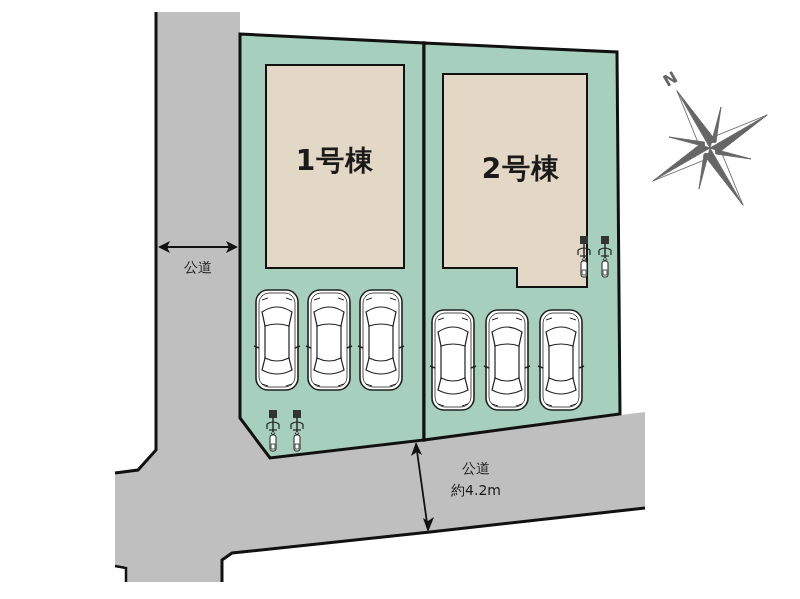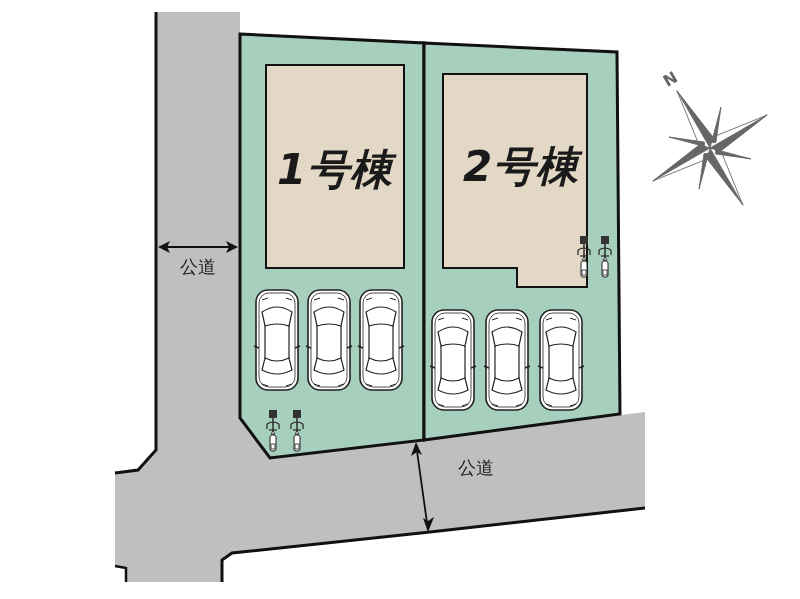--- a/index.html
+++ b/index.html
@@ -1,20 +1,20 @@
 <!DOCTYPE html>
 <html><head>
 <meta charset="utf-8">
 <style>
   html, body { margin:0; padding:0; background:#ffffff; }
   body { width:800px; height:599px; position:relative; overflow:hidden; font-family:"DejaVu Sans", sans-serif; }
   svg { position:absolute; left:0; top:0; }
   .label { position:absolute; color:#1a1a1a; text-align:center; white-space:nowrap; }
-  .bldg-label { font-family:"DejaVu Sans", sans-serif; font-weight:bold; font-size:42px; letter-spacing:1px;font-style:italic; }
-  .road-label { font-size:18px; line-height:22px; }
+  .bldg-label { font-family:"DejaVu Sans", sans-serif; font-weight:bold; font-size:28px; letter-spacing:1px; }
+  .road-label { font-size:14px; line-height:22px; }
 </style>
 </head>
 <body>
 
 <svg width="800" height="599" viewBox="0 0 800 599">
   <defs>
     <g id="car">
       <rect x="2" y="0" width="42" height="100" rx="12" ry="12" fill="#ffffff" stroke="#222" stroke-width="1.6"></rect>
       <rect x="5" y="3" width="36" height="94" rx="10" ry="10" fill="none" stroke="#222" stroke-width="0.8"></rect>
       <path d="M8 22 Q23 12 38 22 L35 36 Q23 32 11 36 Z" fill="#fff" stroke="#222" stroke-width="1.2"></path>
@@ -104,20 +104,21 @@
       <path d="M30 -30 L4 -4 L8 -2 Z"></path>
         <path d="M-30 30 L-4 4 L-8 2 Z"></path>
       <path d="M30 30 L4 4 L2 8 Z"></path>
         <path d="M-30 -30 L-4 -4 L-2 -8 Z"></path>
     </g>
     <text x="0" y="-74" text-anchor="middle" font-family="DejaVu Sans, sans-serif" font-weight="bold" font-size="16" fill="#666">N</text>
   </g>
 </svg>
 
 <div class="label bldg-label" style="left:266px; top:142px; width:138px;">1号棟</div>
-<div class="label bldg-label" style="left:443px; top:139px; width:156px;">2号棟</div>
+<div class="label bldg-label" style="left:443px; top:150px; width:156px;">2号棟</div>
 
 <div class="label road-label" style="left:150px; top:256px; width:96px;">
   <div>公道</div>
 </div>
 <div class="label road-label" style="left:428px; top:457px; width:96px;">
   <div>公道</div>
+  <div>約4.2m</div>
 </div>
 
 </body></html>

